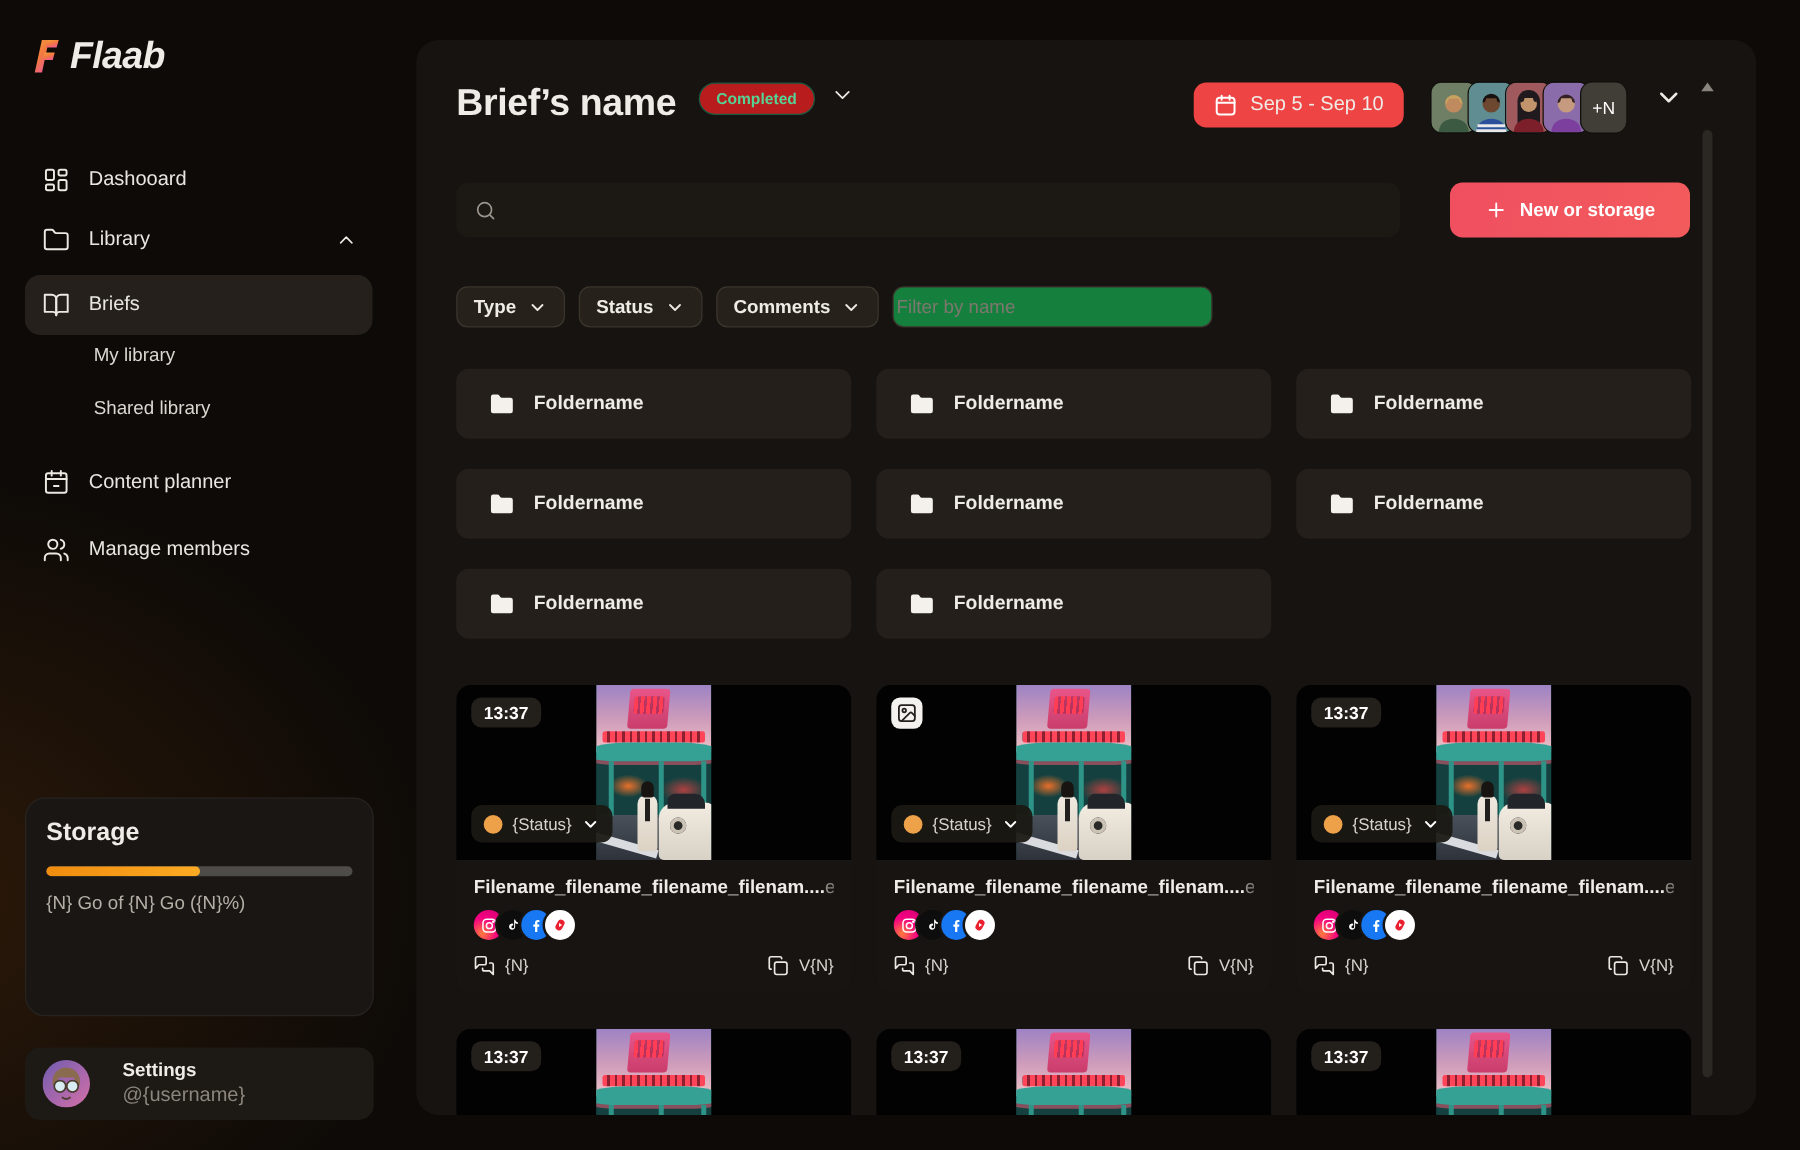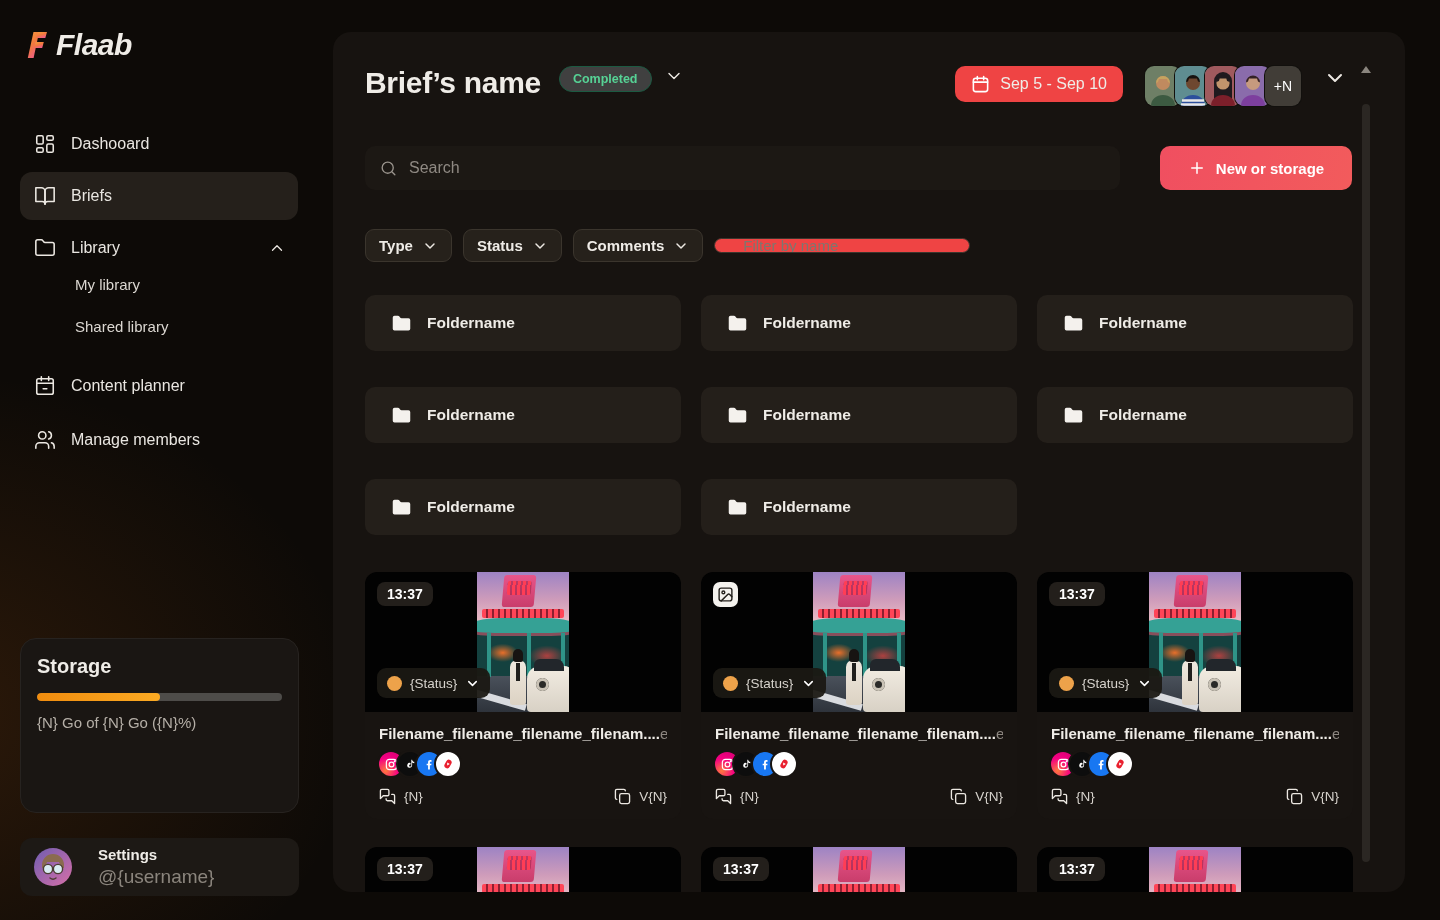--- a/index.html
+++ b/index.html
@@ -33,29 +33,29 @@
   .progress { margin-top:15px; height:8px; border-radius:4px; background:#4e4c49; overflow:hidden; }
   .progress-fill { height:100%; border-radius:4px; background:linear-gradient(90deg,#f08c0e,#fbaa23); }
   .storage-label { margin-top:13px; font-size:15px; color:#b5afa7; }
   .buy-btn { margin-top:14px; width:100%; height:37px; border:none; border-radius:10px;
              background:linear-gradient(100deg,#ef4e64,#f56a5e); color:#fff; font-size:15px; font-weight:700;
              font-family:inherit; display:flex; align-items:center; justify-content:center; gap:9px; cursor:pointer; }
 
   .settings { position:absolute; left:20px; top:838px; width:279px; height:58px; background:#1d1915;
               border-radius:12px; display:flex; align-items:center; gap:26px; padding:0 14px; cursor:pointer; }
   .settings-name { font-size:15px; font-weight:700; }
-  .settings-user { font-size:19px; color:#8b857d; margin-top:3px; }
+  .settings-user { font-size:16px; color:#8b857d; margin-top:3px; }
 
   
   .panel { position:absolute; left:333px; top:32px; width:1072px; height:860px;
            background:#171310; border-radius:18px; overflow:hidden; }
 
   .header-row { display:flex; align-items:flex-start; padding:34px 58px 0 32px; }
   .page-title { font-size:30px; font-weight:700; letter-spacing:-.3px; }
-  .badge { margin-left:18px; background:#404040; border:1px solid #1c5a42; color:#56d295;
+  .badge { margin-left:18px; background:#b91c1c; border:1px solid #1c5a42; color:#56d295;
            font-size:12.5px; font-weight:600; padding:5px 13px; border-radius:999px; }
   .hdr-chev { margin-left:12px; cursor:pointer; }
   .spacer { flex:1; }
   .date-chip { display:flex; align-items:center; gap:10px; background:#ef4444; border-radius:10px;
                height:36px; padding:0 16px; font-size:16px; cursor:pointer; }
   .avatars { display:flex; margin-left:22px; }
   .avatar { width:36px; height:40px; border-radius:9px; overflow:hidden; margin-left:-6px; box-shadow:0 0 0 1px #12100d; }
   .avatar:first-child { margin-left:0; }
   .plusn { width:36px; height:40px; margin-left:-6px; border-radius:9px; background:#413d37; color:#fff;
            font-size:14px; display:flex; align-items:center; justify-content:center; box-shadow:0 0 0 1px #12100d; }
@@ -67,26 +67,26 @@
   .search-box input { flex:1; background:transparent; border:none; outline:none; color:#efece7;
                       font-size:16px; font-family:inherit; }
   .search-box input::placeholder { color:#8f8983; }
   .new-btn { width:192px; height:44px; border:none; border-radius:10px; background:linear-gradient(100deg,#f04f60,#f25b5c);
              color:#fff; font-size:15px; font-weight:600; font-family:inherit; display:flex; align-items:center;
              justify-content:center; gap:10px; cursor:pointer; }
 
   .filter-row { display:flex; gap:11px; margin-top:39px; padding-left:32px; align-items:center; }
   .chip { display:flex; align-items:center; gap:9px; height:33px; padding:0 13px; background:#26211b;
           border:1px solid #3b352d; border-radius:9px; font-size:15px; font-weight:600; cursor:pointer; }
-  .name-input { width:256px; height:15px; background:#ef4444; border:1px solid #3b352d; border-radius:9px;
-                color:#efece7; font-size:15px; font-family:inherit; padding:0 28px; outline:none; }
+  .name-input { width:256px; height:33px; background:#15803d; border:1px solid #3b352d; border-radius:9px;
+                color:#efece7; font-size:15px; font-family:inherit; padding:0 2px; outline:none; }
   .name-input::placeholder { color:#7d776f; }
 
   .folder-grid { margin-top:33px; padding-left:32px; display:grid; grid-template-columns:repeat(3,316px);
-                 gap:36px 20px;text-align:right; }
+                 gap:24px 20px;text-align:right; }
   .folder-card { height:56px; background:#241f1a; border-radius:10px; display:flex; align-items:center;
                  gap:15px; padding-left:26px; cursor:pointer; }
   .f-label { font-size:15.5px; font-weight:600; }
 
   .card-grid { margin-top:37px; padding-left:32px; display:grid; grid-template-columns:repeat(3,316px);
                gap:28px 20px; }
   .file-card { height:247px; background:#181411; border-radius:12px; overflow:hidden; cursor:pointer; }
   .thumb { position:relative; height:140px; background:#020202; display:flex; justify-content:center; }
   .time-badge { position:absolute; left:12px; top:10px; background:rgba(38,34,29,.92); color:#fff;
                 font-size:14px; font-weight:600; padding:4px 10px; border-radius:8px; z-index:3; }
@@ -178,42 +178,42 @@
       <span>
         <svg class="ico" width="22" height="22" viewBox="0 0 24 24">
             <rect x="3" y="3" width="7" height="9" rx="1.5"></rect>
             <rect x="14" y="3" width="7" height="5" rx="1.5"></rect>
             <rect x="14" y="12" width="7" height="9" rx="1.5"></rect>
             <rect x="3" y="16" width="7" height="5" rx="1.5"></rect>
           </svg>
       </span>
       <span>Dashooard</span>
     </div>
+    <div class="nav-item">
+      <span>
+        <svg class="ico" width="22" height="22" viewBox="0 0 24 24">
+            <path d="M20 20a2 2 0 0 0 2-2V8a2 2 0 0 0-2-2h-7.9a2 2 0 0 1-1.69-.9L9.6 3.9A2 2 0 0 0 7.93 3H4a2 2 0 0 0-2 2v13a2 2 0 0 0 2 2Z"></path>
+          </svg>
+      </span>
+      <span>Library</span>
+      <span class="grow"></span>
+      <span>
+        <svg class="ico" width="18" height="18" viewBox="0 0 24 24">
+            <path d="m18 15-6-6-6 6"></path>
+          </svg>
+      </span>
+    </div>
     <div class="nav-item active">
       <span>
         <svg class="ico" width="22" height="22" viewBox="0 0 24 24">
             <path d="M2 3h6a4 4 0 0 1 4 4v14a3 3 0 0 0-3-3H2z"></path>
             <path d="M22 3h-6a4 4 0 0 0-4 4v14a3 3 0 0 1 3-3h7z"></path>
           </svg>
       </span>
       <span>Briefs</span>
-    </div>
-    <div class="nav-item">
-      <span>
-        <svg class="ico" width="22" height="22" viewBox="0 0 24 24">
-            <path d="M20 20a2 2 0 0 0 2-2V8a2 2 0 0 0-2-2h-7.9a2 2 0 0 1-1.69-.9L9.6 3.9A2 2 0 0 0 7.93 3H4a2 2 0 0 0-2 2v13a2 2 0 0 0 2 2Z"></path>
-          </svg>
-      </span>
-      <span>Library</span>
-      <span class="grow"></span>
-      <span>
-        <svg class="ico" width="18" height="18" viewBox="0 0 24 24">
-            <path d="m18 15-6-6-6 6"></path>
-          </svg>
-      </span>
     </div>
     <div class="nav-sub">
       <span>My library</span>
     </div>
     <div class="nav-sub">
       <span>Shared library</span>
     </div>
     <div class="nav-gap"></div>
     <div class="nav-item">
       <span>
@@ -335,21 +335,20 @@
   </div>
 
   <div class="search-row">
     <div class="search-box">
       <span>
         <svg class="ico" width="19" height="19" viewBox="0 0 24 24" style="stroke:#9a948d">
             <circle cx="11" cy="11" r="7"></circle>
             <path d="m20 20-3.5-3.5"></path>
           </svg>
       </span>
-      <input type="text" placeholder="Search" style="">
     </div>
     <button class="new-btn">
       <span>
         <svg class="ico" width="18" height="18" viewBox="0 0 24 24" style="stroke:#fff;stroke-width:2">
             <path d="M12 5v14M5 12h14"></path>
           </svg>
       </span>
       <span>New or storage</span>
     </button>
   </div>

